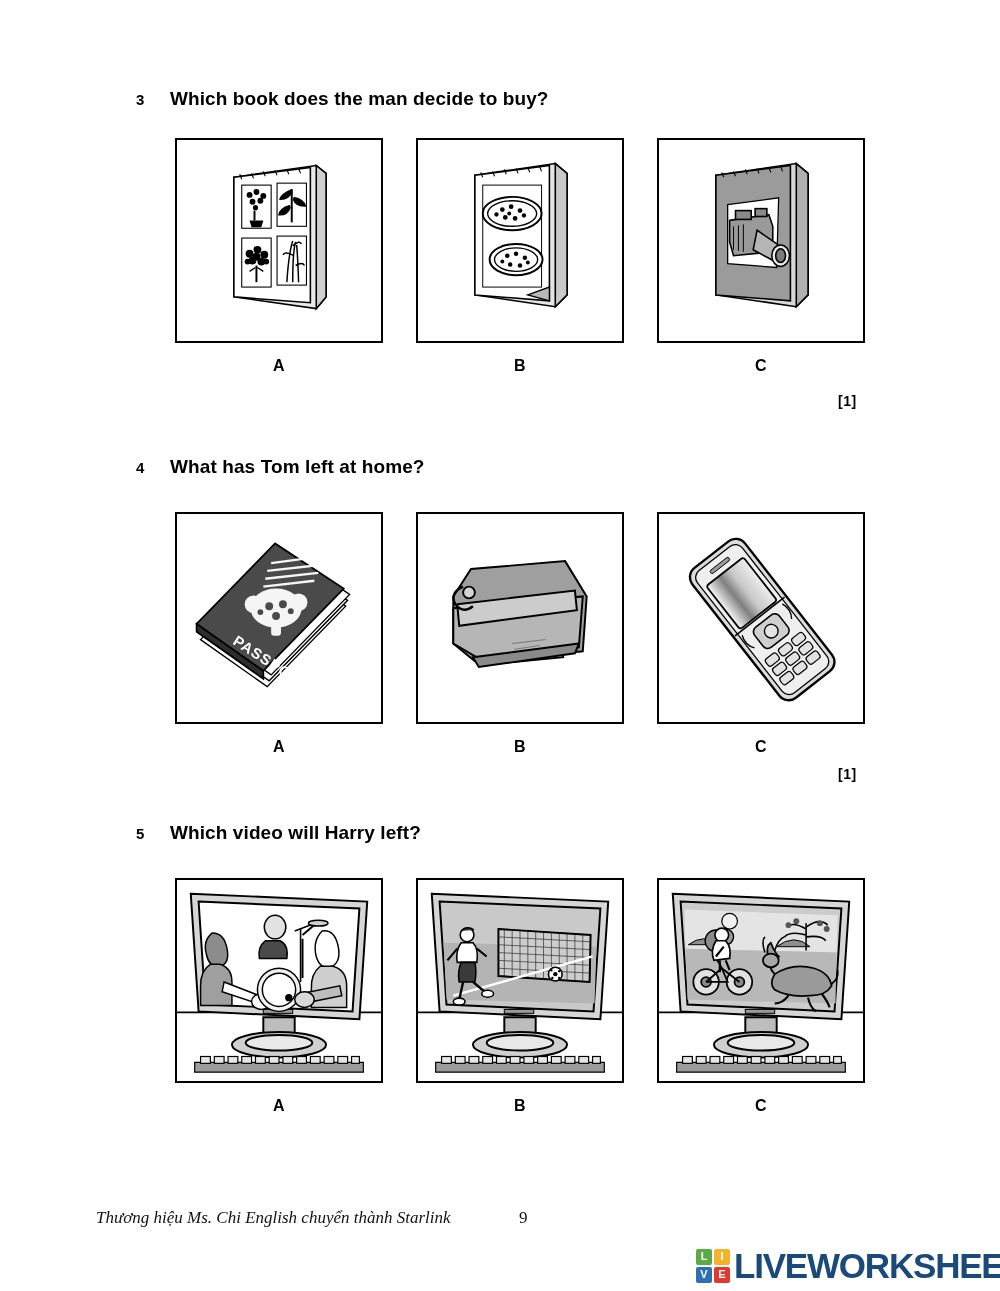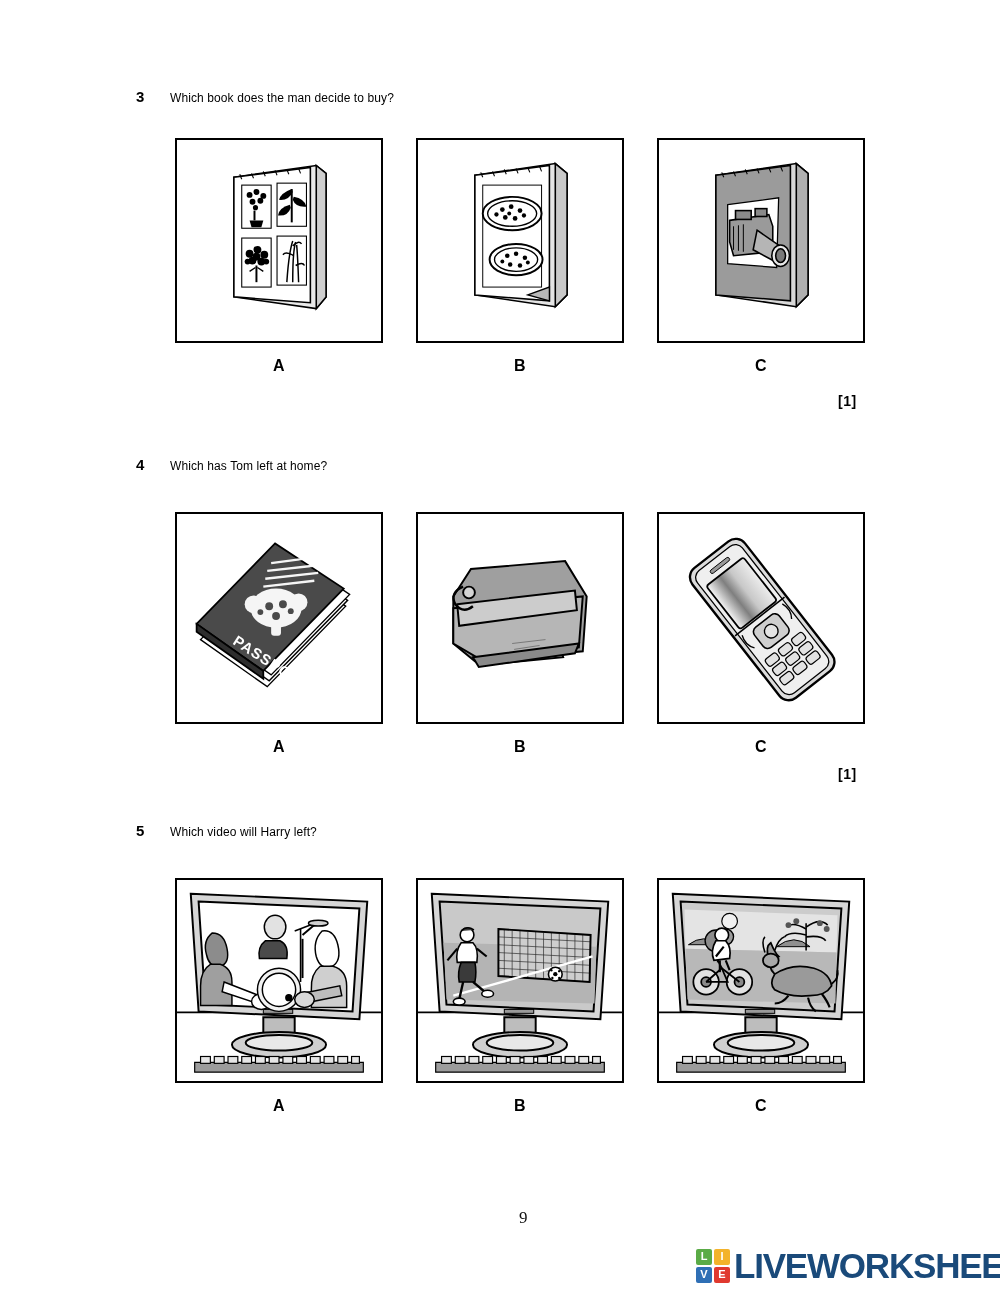--- a/index.html
+++ b/index.html
@@ -37,22 +37,22 @@
     white-space: nowrap;
   }
   .q-num {
     font-weight: bold;
     font-size: 15px;
     width: 34px;
     display: inline-block;
     letter-spacing: 0px;
   }
   .q-text {
-    font-weight: normal;
-    font-size: 12px;
+    font-weight: bold;
+    font-size: 19px;
     letter-spacing: 0.1px;
   }
 
   .options-row {
     position: absolute;
     left: 175px;
     top: 50px;
     width: 690px;
     display: flex;
     justify-content: space-between;
@@ -323,21 +323,21 @@
       </div>
 
     </div>
 
     <div class="mark" style="left:838px; top:305px;">[1]</div>
   </div>
 
   <div class="question-block" style="top:456px;">
     <div class="q-head">
       <span class="q-num">4</span>
-      <span class="q-text">Which has Tom left at home?</span>
+      <span class="q-text">What has Tom left at home?</span>
     </div>
 
     <div class="options-row" style="top:56px;">
 
       <div class="option">
         <div class="opt-box tall">
           <svg class="ill" viewBox="0 0 208 212">
 
             <g stroke="#000" stroke-width="1.4" fill="#ffffff">
               <path d="M24 128 L92 176 L172 94 L104 48 Z"></path>
@@ -707,20 +707,21 @@
               <path d="M176 106 q8 -6 6 -14" fill="none" stroke-width="1.8"></path>
             </g>
           </svg>
         </div>
         <div class="opt-letter">C</div>
       </div>
 
     </div>
   </div>
 
+  <div class="footer-text">Thương hiệu Ms. Chi English chuyển thành Starlink</div>
   <div class="footer-page">9</div>
 
   <div class="lw-logo">
     <div class="lw-mark">
       <div class="lw-tile" style="background:#5aab46">L</div>
       <div class="lw-tile" style="background:#f3b32b">I</div>
       <div class="lw-tile" style="background:#2f6fb5">V</div>
       <div class="lw-tile" style="background:#e0392f">E</div>
     </div>
     <div class="lw-word">LIVEWORKSHEETS</div>

